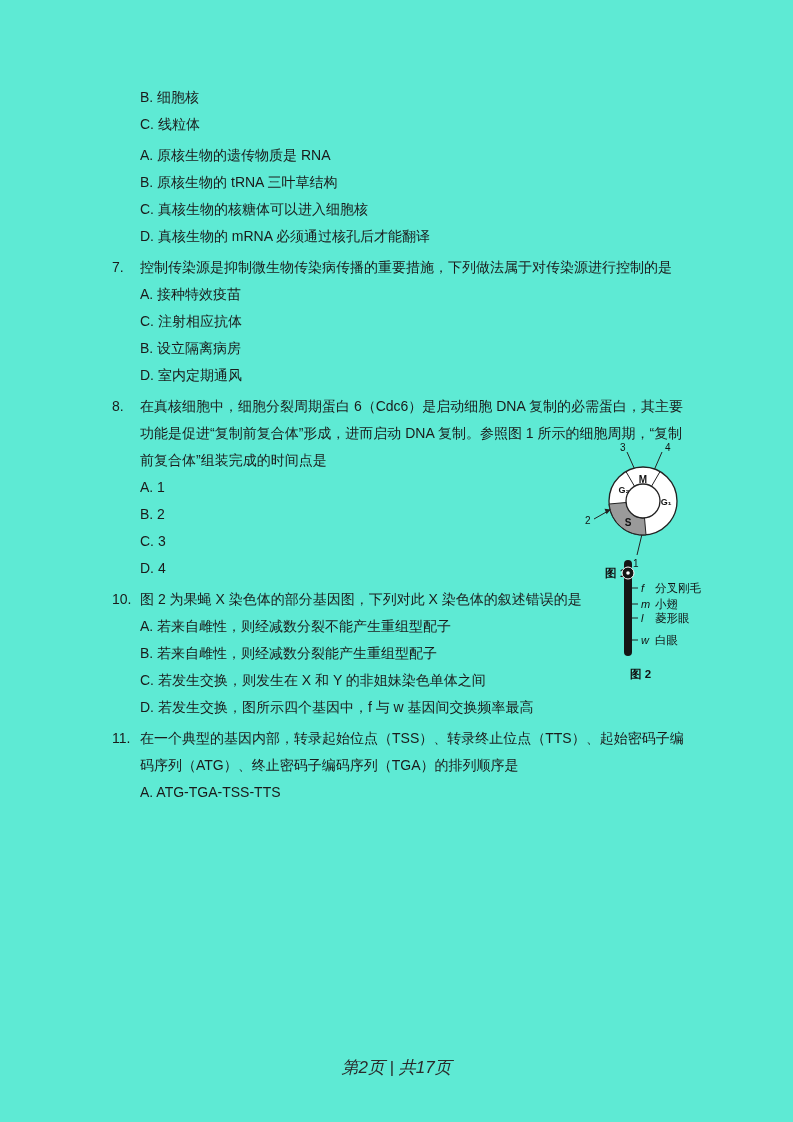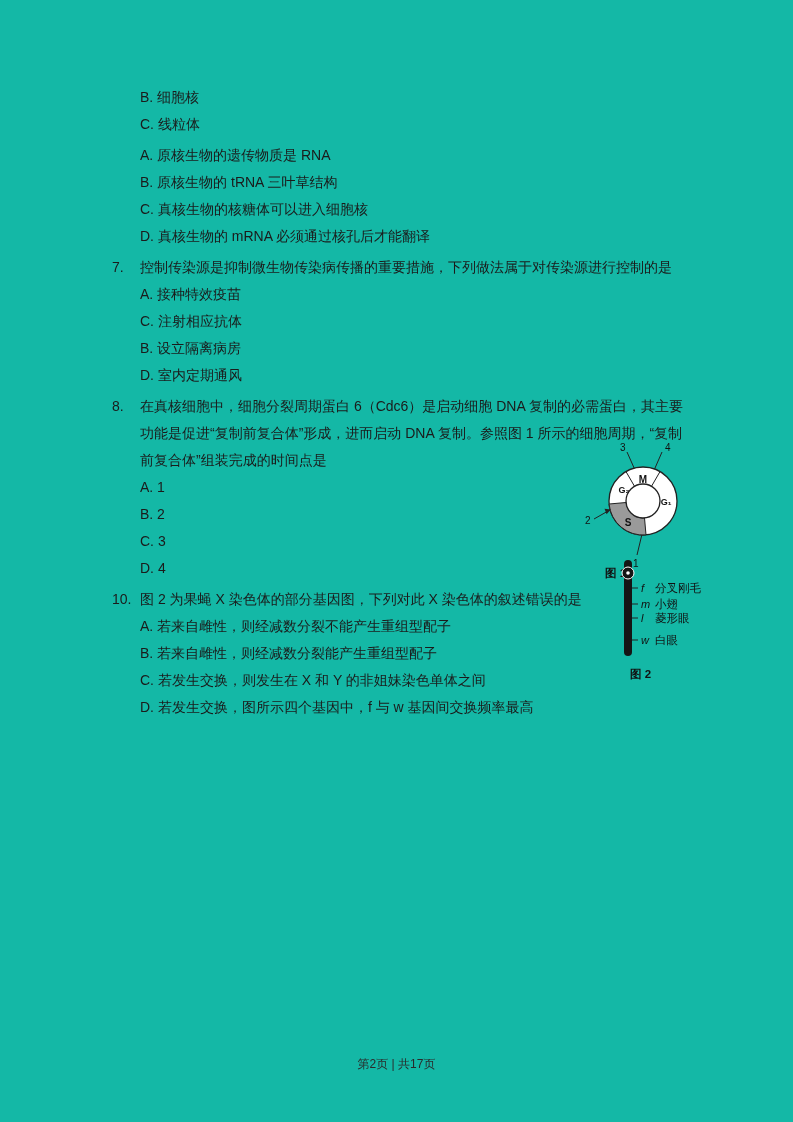--- a/index.html
+++ b/index.html
@@ -1,34 +1,34 @@
 <!DOCTYPE html>
 <html><head>
 <meta charset="utf-8">
 <style>
   html,body { margin:0; padding:0; background:#e8e8e8; }
   .page {
     position:relative; width:793px; height:1122px; margin:0 auto;
-    background:#14b8a6; overflow:hidden;
+    background:#5eead4; overflow:hidden;
     font-family:"Liberation Sans", sans-serif;
     font-size:14px; color:#1b1b1b;
   }
   .content { position:absolute; left:112px; top:84px; width:580px; }
   .option-list.leftover { margin-bottom:2px; }
   .question { position:relative; margin-top:4px; }
   .stem { line-height:27px; padding-left:28px; text-indent:-28px; }
   .qnum { display:inline-block; width:28px; text-indent:0; }
   .option { line-height:27px; margin-left:28px; }
   .fig1-wrap { position:absolute; right:-6px; top:46px; pointer-events:none; }
   .fig2-wrap { position:absolute; right:-18px; top:-34px; pointer-events:none; }
   svg text { font-family:"Liberation Sans", sans-serif; fill:#111; }
   .fig-caption { font-weight:700; font-size:11.5px; }
   .footer {
     position:absolute; left:0; top:1056px; width:100%;
-    text-align:center; font-size:12px; color:#2a2a2a;
+    text-align:center; font-size:17px; color:#2a2a2a;font-style:italic;
   }
 </style>
 </head>
 <body>
 
 <div class="page">
   <div class="content">
 
     <div class="option-list leftover">
       <div class="option">B.  细胞核</div>
@@ -122,17 +122,23 @@
           <text x="55" y="40" font-size="11.5">分叉刚毛</text>
           <text x="55" y="56" font-size="11.5">小翅</text>
           <text x="55" y="70" font-size="11.5">菱形眼</text>
           <text x="55" y="92" font-size="11.5">白眼</text>
 
           <text x="30" y="126" class="fig-caption" font-size="12">图 2</text>
         </svg>
       </div>
     </div>
 
+    <div class="question">
+      <div class="stem"><span class="qnum">11.</span><span>在一个典型的基因内部，转录起始位点（TSS）、转录终止位点（TTS）、起始密码子编码序列（ATG）、终止密码子编码序列（TGA）的排列顺序是</span></div>
+      <div class="options">
+        <div class="option">A. ATG-TGA-TSS-TTS</div>
+      </div>
+    </div>
 
   </div>
 
   <div class="footer">第2页 | 共17页</div>
 </div>
 
 </body></html>

